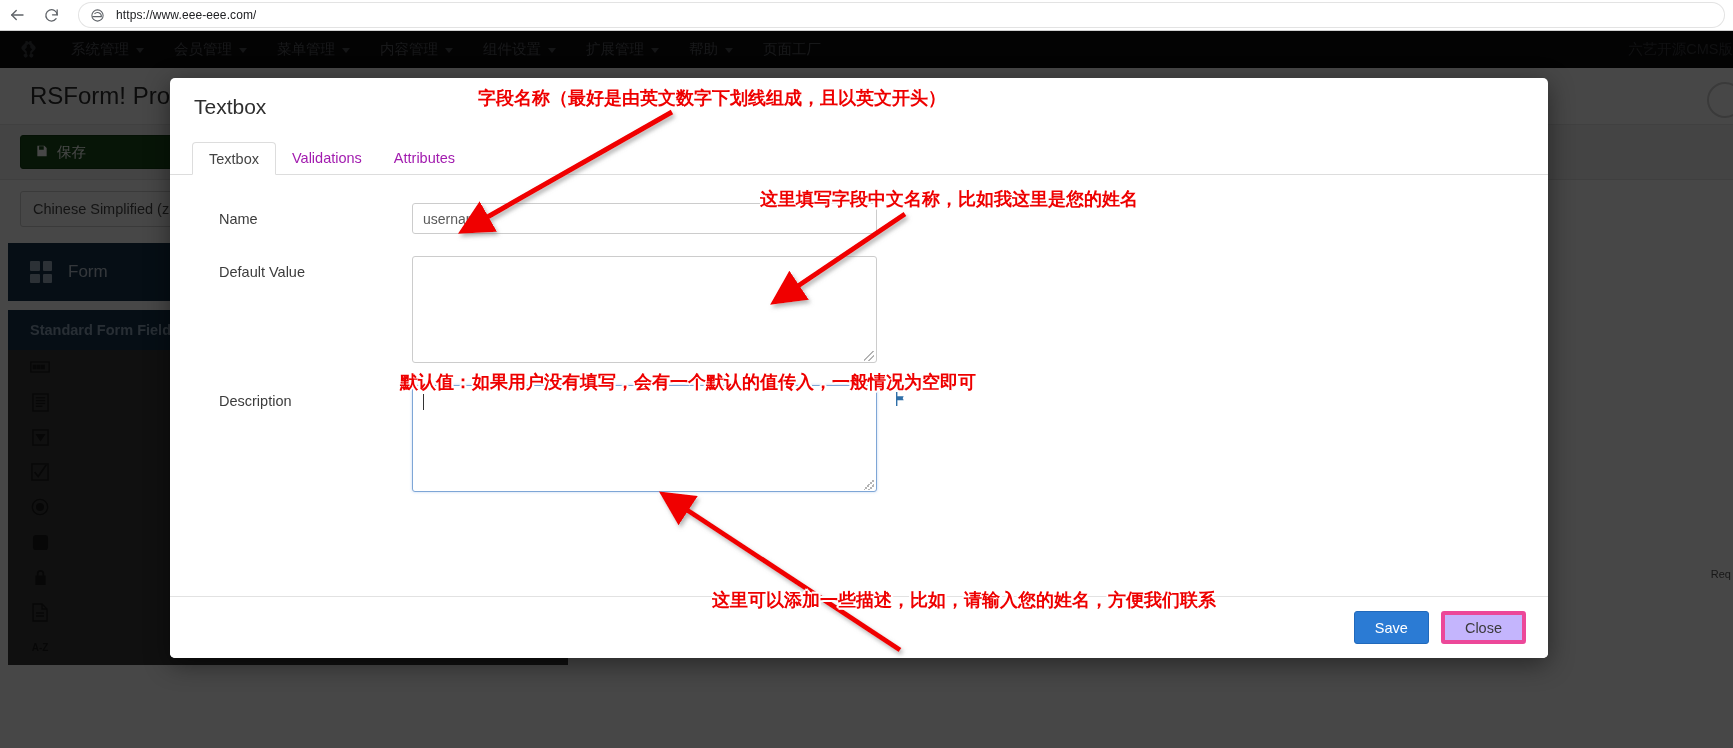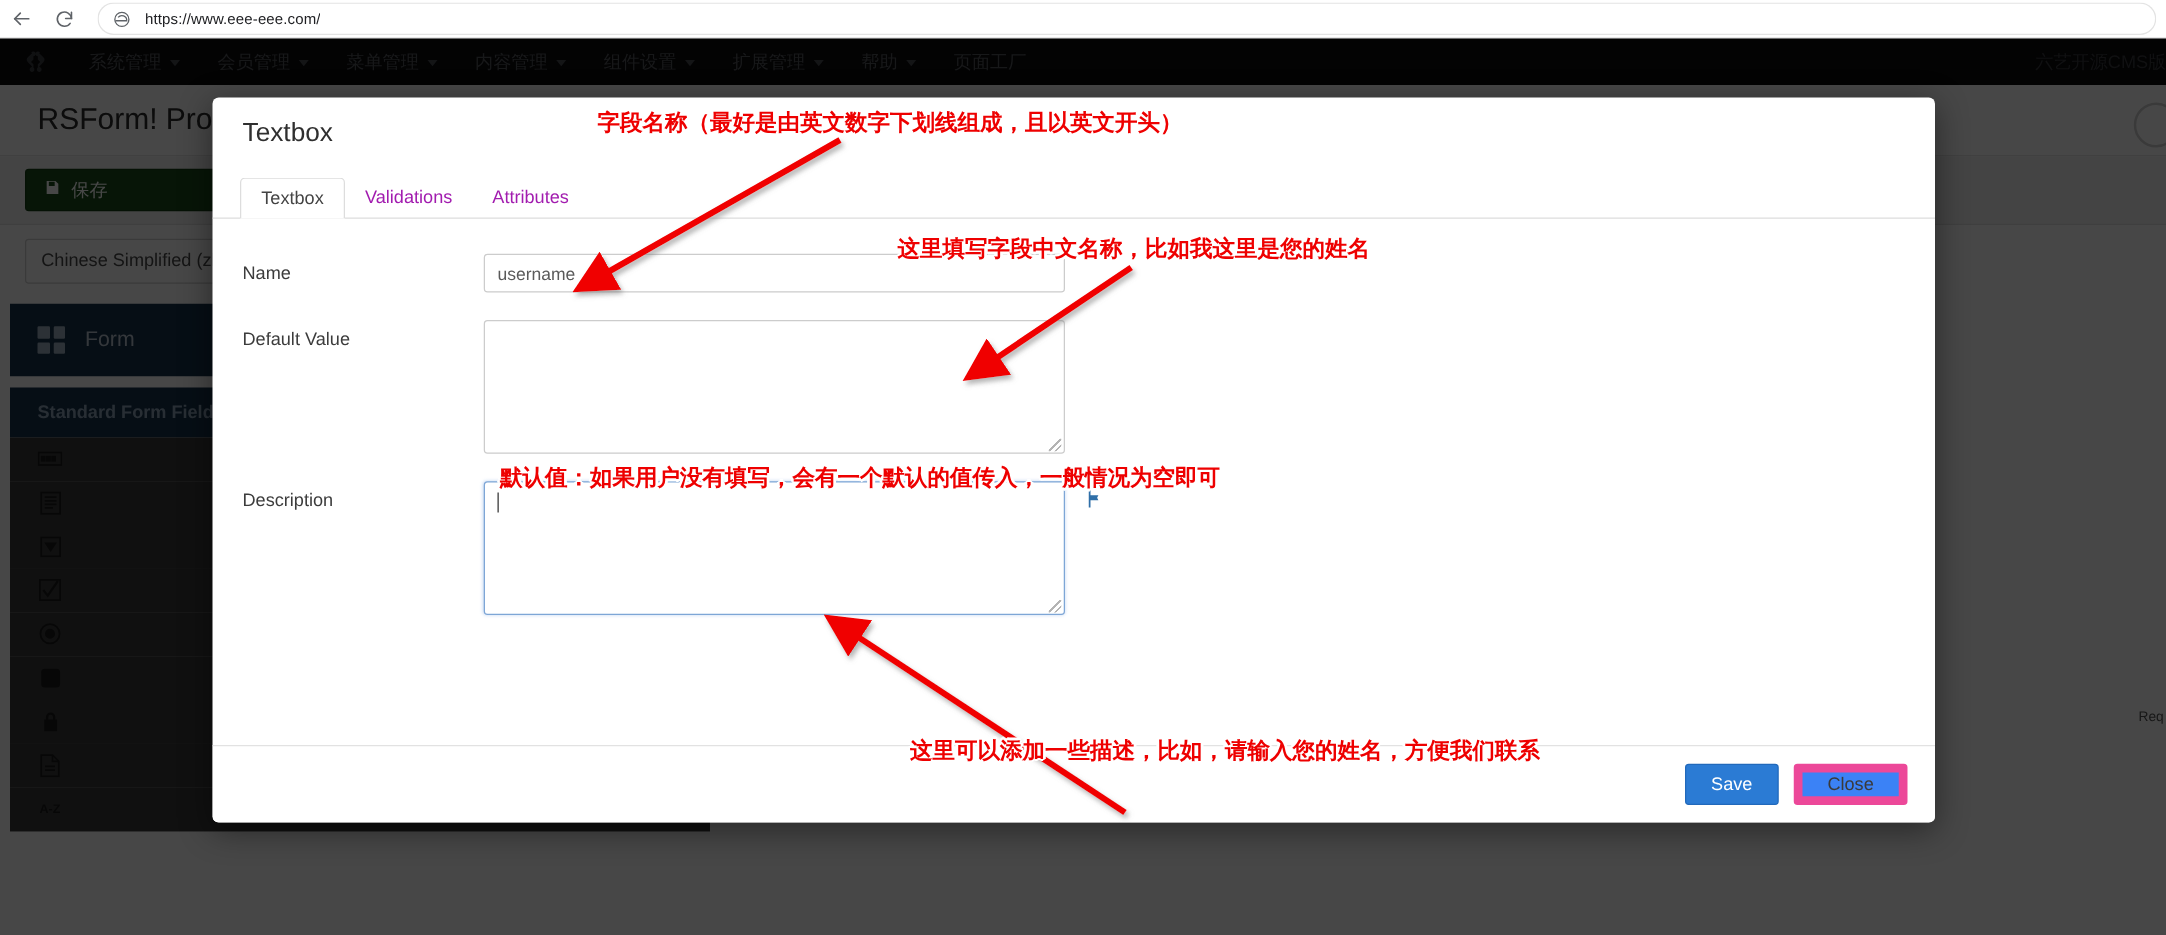--- a/index.html
+++ b/index.html
@@ -142,21 +142,21 @@
   }
   .tab {
     padding:0 16px; height:33px; display:flex; align-items:center;
     font-size:14.5px; color:#a21caf;
   }
   .tab.active {
     color:#444; background:#fff;
     border:1px solid #dddddd; border-bottom:1px solid #fff;
     border-radius:4px 4px 0 0; margin-bottom:-1px;
   }
-  .modal-body { position:relative; height:437px; padding:28px 24px 0 12px; }
+  .modal-body { position:relative; height:437px; padding:28px 24px 0 12px;margin-left:25px; }
 
   .frm-row { display:flex; align-items:flex-start; margin-bottom:22px; }
   .frm-label {
     width:205px; padding-left:12px; padding-top:8px;
     font-size:14.5px; color:#3c3c3c;
   }
   .inp {
     width:465px; height:31px; border:1px solid #ccc; border-radius:3px;
     background:#fff; font-size:14px; color:#5a5a5a;
     display:flex; align-items:center; padding:0 10px;
@@ -180,21 +180,21 @@
     position:absolute; bottom:0; left:0; width:100%; height:62px;
     border-top:1px solid #e2e2e2; background:#fff;
     display:flex; align-items:center; justify-content:flex-end;
     padding-right:22px; gap:12px;
   }
   .mbtn {
     height:33px; border-radius:3px; font-size:14.5px;
     display:flex; align-items:center; padding:0 20px;
   }
   .mbtn.primary { background:#2b7bd4; color:#ffffff; border:1px solid #2169bb; }
-  .mbtn.secondary { background:#3b82f6; color:#3a3a3a; border:7px solid #ec4899;text-align:right; }
+  .mbtn.secondary { background:#c4b5fd; color:#3a3a3a; border:4px solid #ec4899;text-align:right; }
 
   
   .anno {
     position:absolute;
     color:#ee0000; font-weight:bold;
     font-family:"Liberation Serif", serif;
     font-size:18px; white-space:nowrap;
     text-shadow:
        1.6px 0 0 #fff, -1.6px 0 0 #fff, 0 1.6px 0 #fff, 0 -1.6px 0 #fff,
        1.2px 1.2px 0 #fff, -1.2px 1.2px 0 #fff, 1.2px -1.2px 0 #fff, -1.2px -1.2px 0 #fff,
@@ -484,17 +484,17 @@
       <filter id="sh" x="-50%" y="-50%" width="200%" height="200%">
         <feDropShadow dx="2" dy="3" stdDeviation="2" flood-color="#777" flood-opacity="0.55"></feDropShadow>
       </filter>
     </defs>
     <line x1="672" y1="112" x2="484" y2="219" stroke="#f00000" stroke-width="5" marker-end="url(#ah)" filter="url(#sh)"></line>
     <line x1="905" y1="214" x2="795" y2="288" stroke="#f00000" stroke-width="5" marker-end="url(#ah)" filter="url(#sh)"></line>
     <line x1="900" y1="650" x2="684" y2="508" stroke="#f00000" stroke-width="5" marker-end="url(#ah)" filter="url(#sh)"></line>
   </svg>
 
   <div class="anno" style="left:478px; top:86px;">字段名称（最好是由英文数字下划线组成，且以英文开头）</div>
-  <div class="anno" style="left:718px; top:187px;">这里填写字段中文名称，比如我这里是您的姓名</div>
+  <div class="anno" style="left:760px; top:187px;">这里填写字段中文名称，比如我这里是您的姓名</div>
   <div class="anno" style="left:400px; top:370px;">默认值：如果用户没有填写，会有一个默认的值传入，一般情况为空即可</div>
-  <div class="anno" style="left:728px; top:588px;">这里可以添加一些描述，比如，请输入您的姓名，方便我们联系</div>
+  <div class="anno" style="left:712px; top:588px;">这里可以添加一些描述，比如，请输入您的姓名，方便我们联系</div>
 
 </div>
 
 </body></html>

